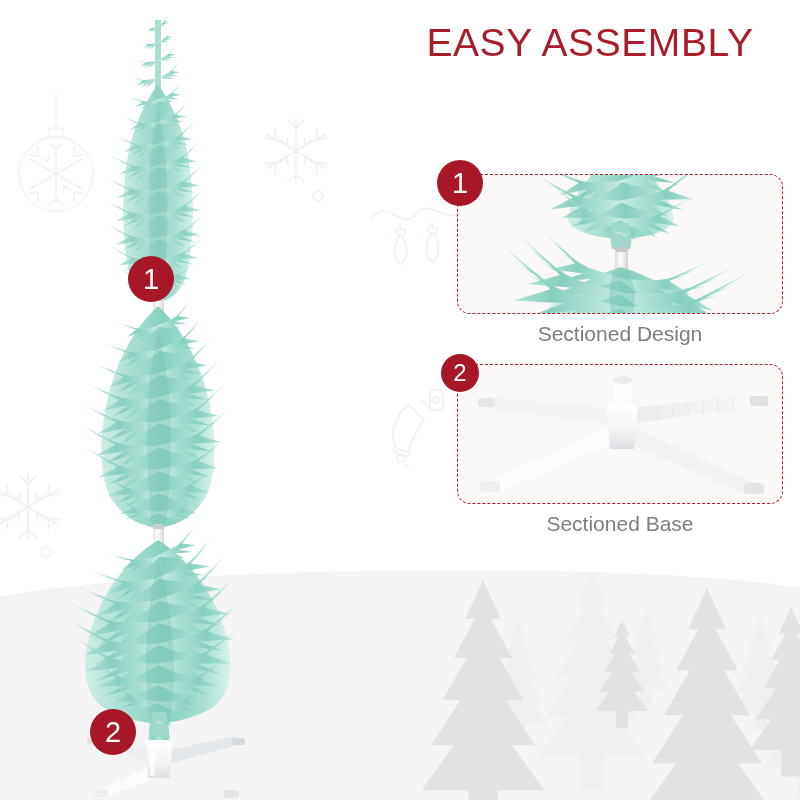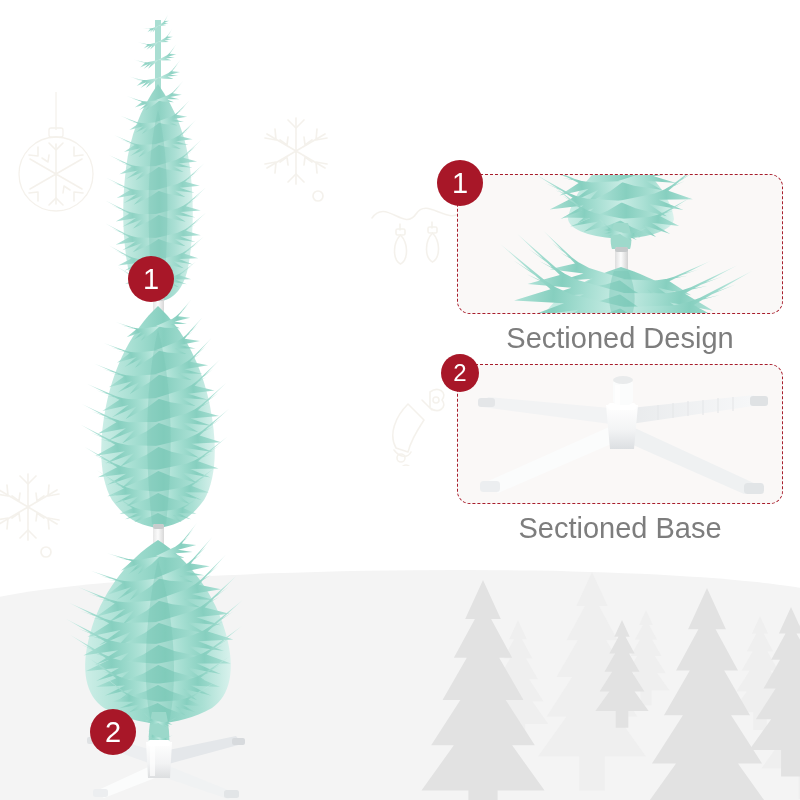--- a/index.html
+++ b/index.html
@@ -39,21 +39,21 @@
   .callout-box {
     position:absolute; left:0; top:0;
     border:1.6px dashed #a81d2c;
     border-radius:13px;
     background:#faf8f7;
     overflow:hidden;
   }
   .callout-inner { position:absolute; inset:0; overflow:hidden; border-radius:11px; }
   .callout-label {
     position:absolute;
-    font-size:29px; color:#7d7d7d; font-weight:300;
+    font-size:21px; color:#7d7d7d; font-weight:300;
     text-align:center; white-space:nowrap;
   }
   .badge {
     position:absolute;
     border-radius:50%;
     background:#a81728;
     color:#ffffff;
     display:flex; align-items:center; justify-content:center;
     font-weight:400;
     z-index:6;
@@ -329,20 +329,21 @@
 
       <path d="M86,742 L 112,742 L 110,778 L 88,778 Z" fill="url(#standG)"></path>
       <rect x="88" y="740" width="22" height="6" rx="2" fill="#ffffff"></rect>
       <rect x="90" y="746" width="5" height="30" fill="#ffffff" opacity=".7"></rect>
     </g>
   </svg>
 
   <div class="badge badge-lg" style="left:128px; top:256px;">1</div>
   <div class="badge badge-lg" style="left:90px; top:709px;">2</div>
 
+  <div class="title">EASY ASSEMBLY</div>
 
   <div class="callout">
     <div class="callout-box" style="left:457px; top:174px; width:326px; height:140px;">
       <div class="callout-inner">
         <svg viewBox="0 0 326 140" width="326" height="140">
           <defs>
             <linearGradient id="cmint" x1="0" y1="0" x2="1" y2="0">
               <stop offset="0%" stop-color="#cdeee7"></stop>
               <stop offset="30%" stop-color="#a8dfd3"></stop>
               <stop offset="55%" stop-color="#86cfbf"></stop>

